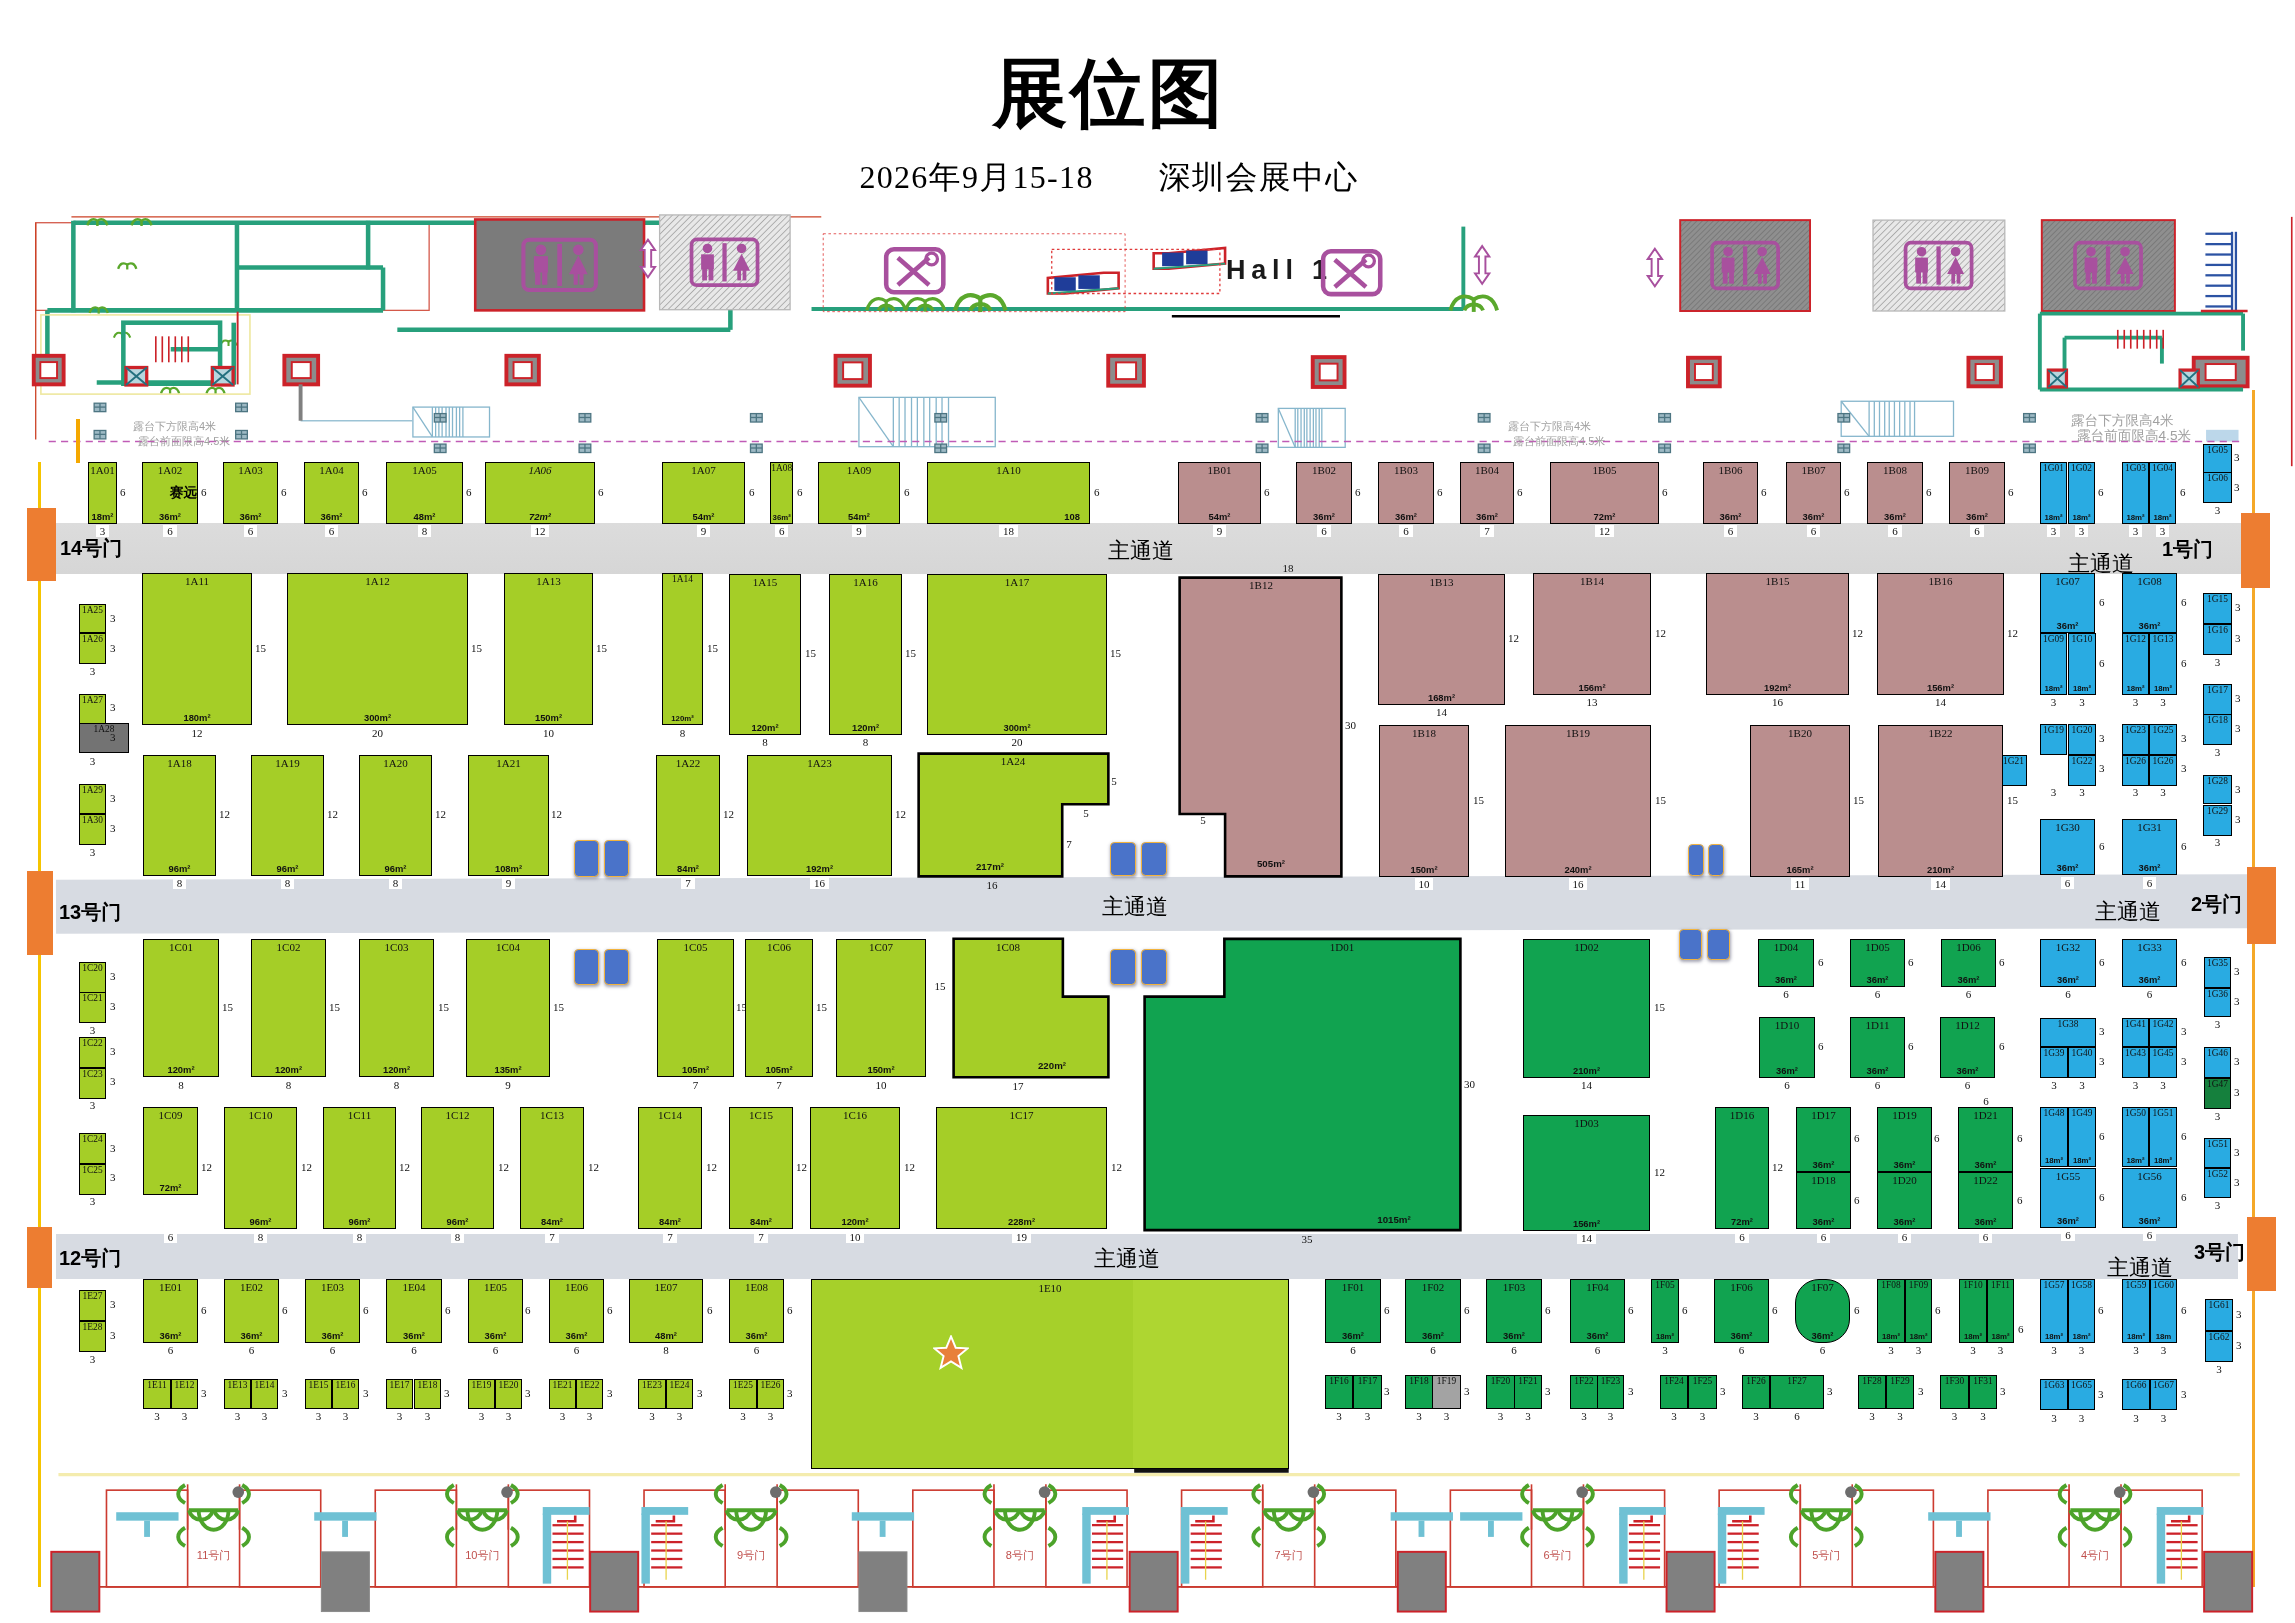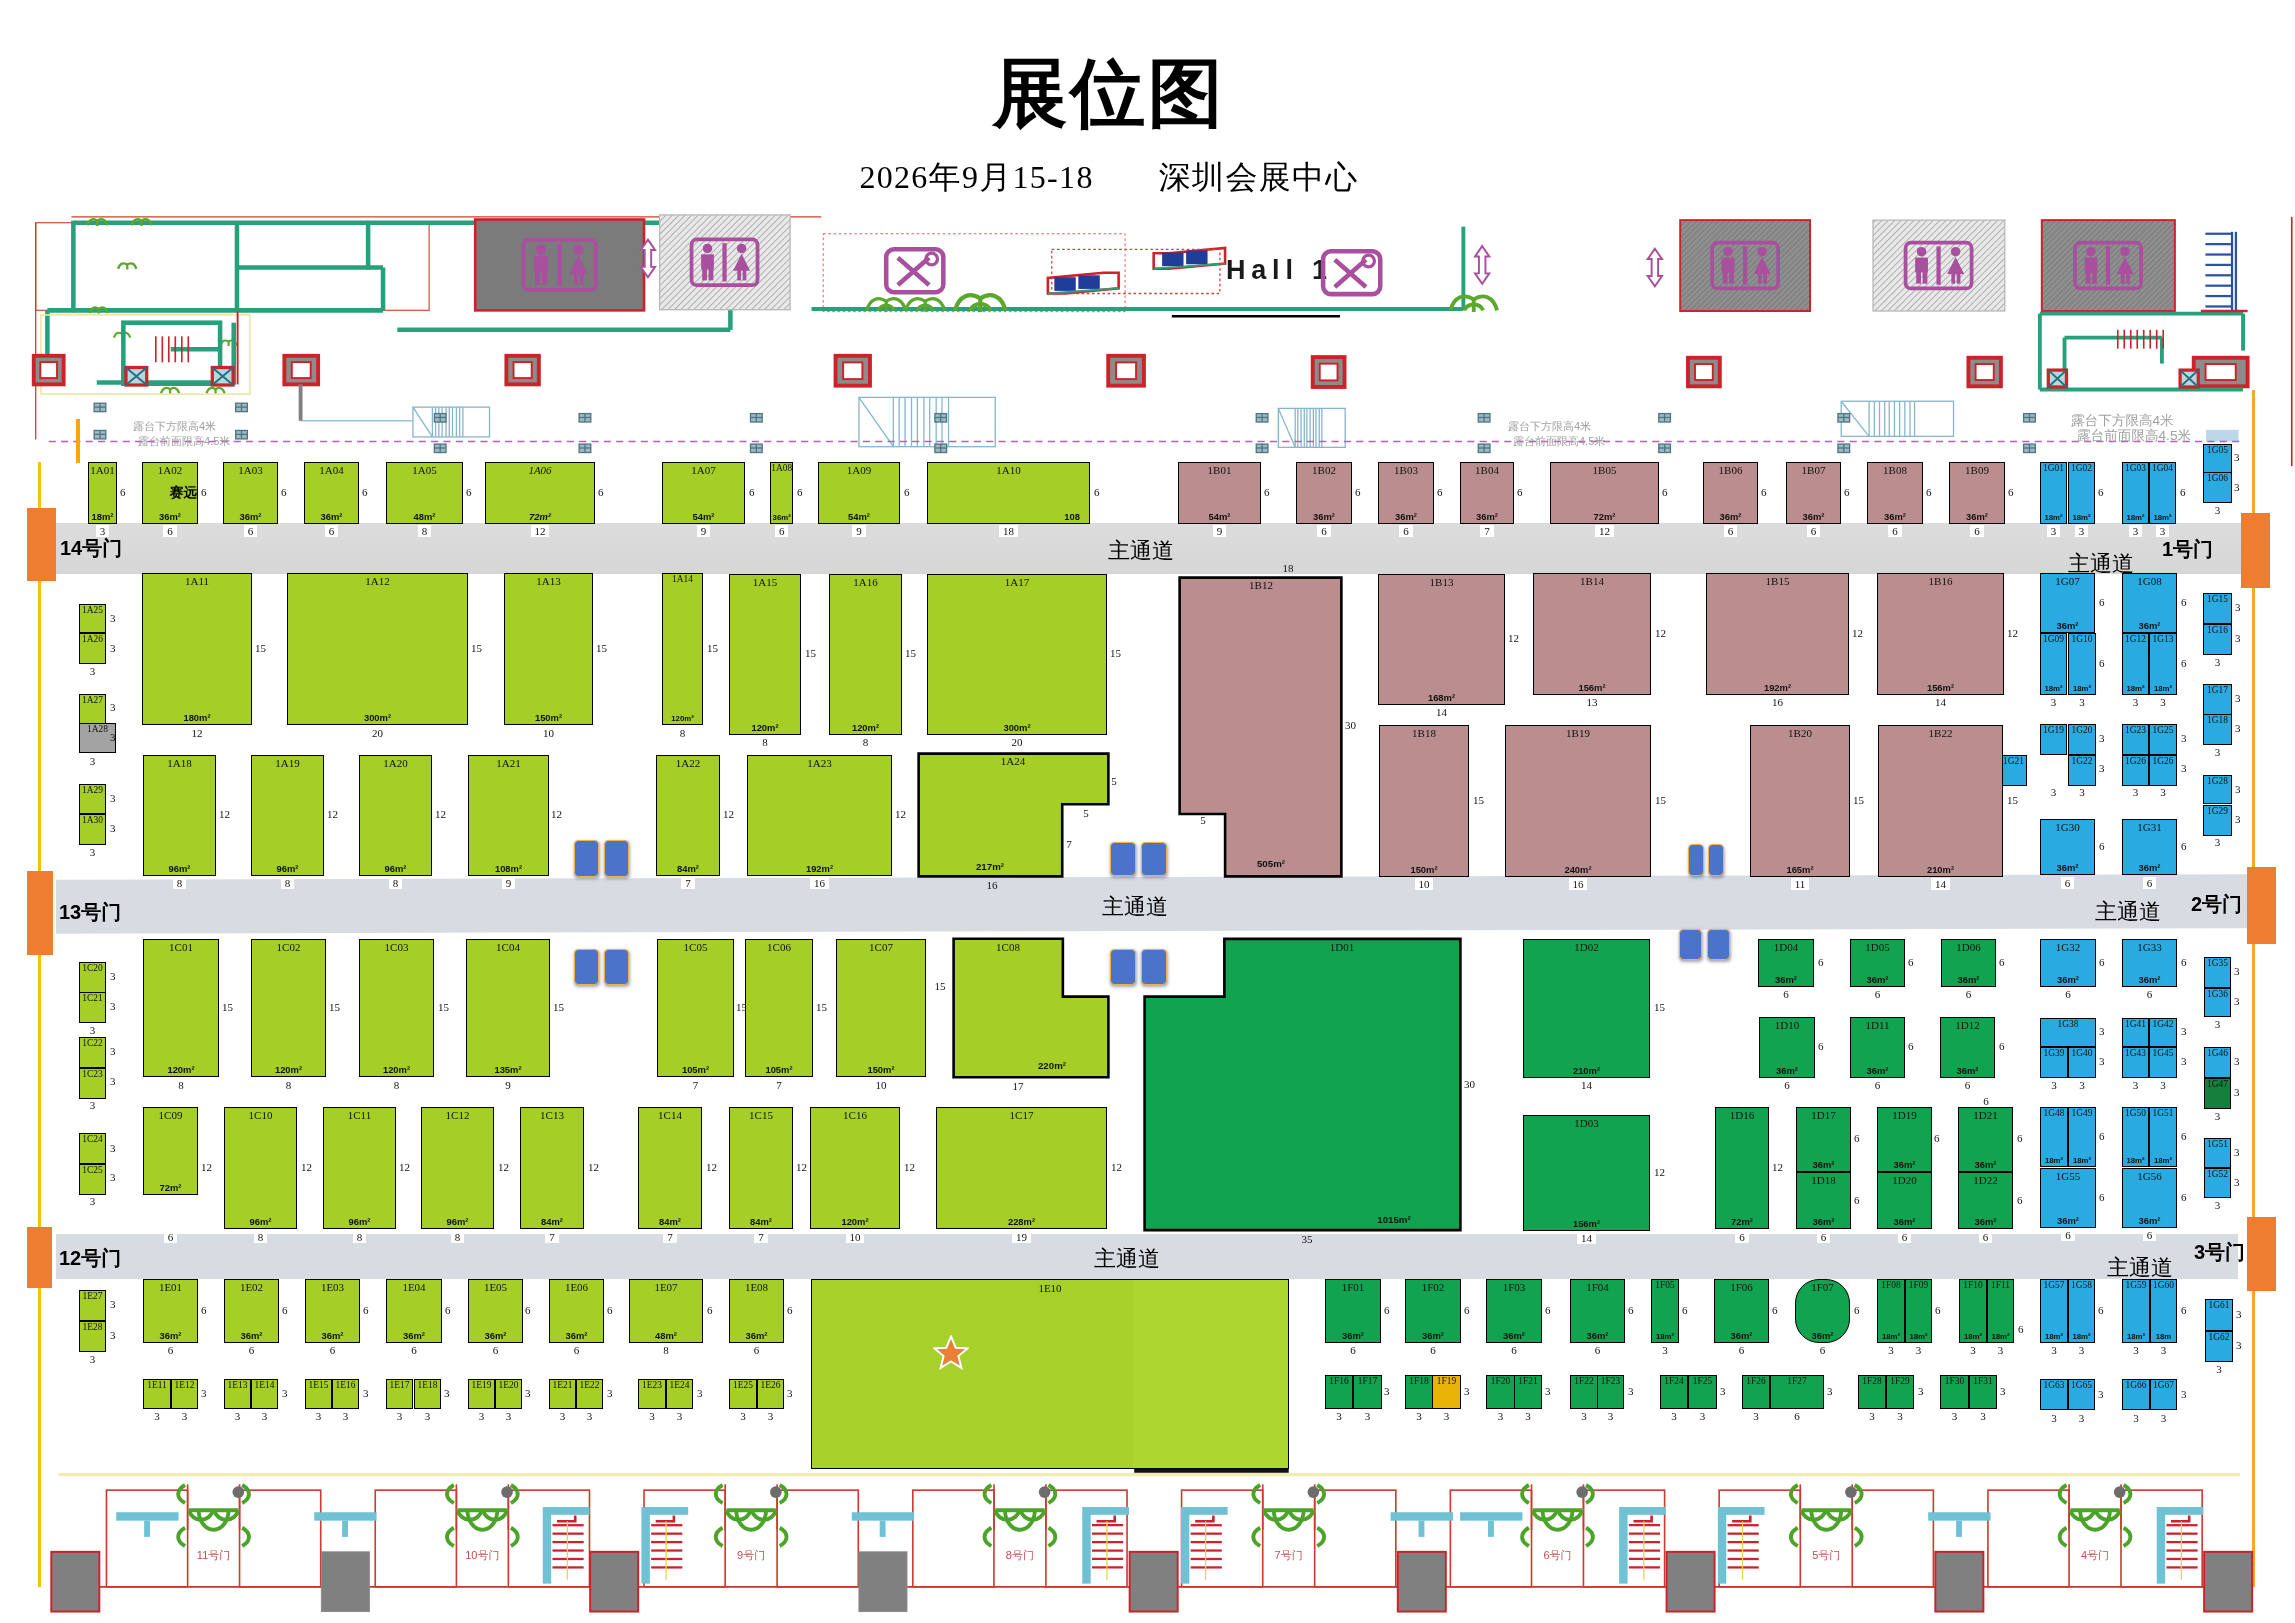--- a/index.html
+++ b/index.html
@@ -729,21 +729,21 @@
       <div class="bid sm">1A26</div>
     </div>
 <div class="dim" style="left:79px;top:665px;width:27px;text-align:center;">3</div>
 <div class="dim" style="left:110px;top:642px;">3</div>
 
 <div class="booth" style="left:79px;top:694px;width:27px;height:30px;background:#a5ce27;">
       <div class="bid sm">1A27</div>
     </div>
 <div class="dim" style="left:110px;top:701px;">3</div>
 
-<div class="booth" style="left:79px;top:723px;width:37px;height:30px;background:#a3a3a3;">
+<div class="booth" style="left:79px;top:723px;width:50px;height:30px;background:#737373;">
       <div class="bid sm">1A28</div>
     </div>
 <div class="dim" style="left:79px;top:755px;width:27px;text-align:center;">3</div>
 <div class="dim" style="left:110px;top:731px;">3</div>
 
 <div class="booth" style="left:142px;top:573px;width:110px;height:152px;background:#a5ce27;">
       <div class="bid">1A11</div>
       <div class="barea">180m²</div>
     </div>
 <div class="dim" style="left:142px;top:727px;width:110px;text-align:center;">12</div>
@@ -1701,21 +1701,21 @@
       <div class="bid sm">1F17</div>
     </div>
 <div class="dim" style="left:1353px;top:1410px;width:29px;text-align:center;">3</div>
 <div class="dim" style="left:1384px;top:1385px;">3</div>
 
 <div class="booth" style="left:1405px;top:1375px;width:28px;height:34px;background:#11a350;">
       <div class="bid sm">1F18</div>
     </div>
 <div class="dim" style="left:1405px;top:1410px;width:28px;text-align:center;">3</div>
 
-<div class="booth" style="left:1432px;top:1375px;width:29px;height:34px;background:#eab308;">
+<div class="booth" style="left:1432px;top:1375px;width:29px;height:34px;background:#a3a3a3;">
       <div class="bid sm">1F19</div>
     </div>
 <div class="dim" style="left:1432px;top:1410px;width:29px;text-align:center;">3</div>
 <div class="dim" style="left:1464px;top:1385px;">3</div>
 
 <div class="booth" style="left:1486px;top:1375px;width:29px;height:34px;background:#11a350;">
       <div class="bid sm">1F20</div>
     </div>
 <div class="dim" style="left:1486px;top:1410px;width:29px;text-align:center;">3</div>
 

